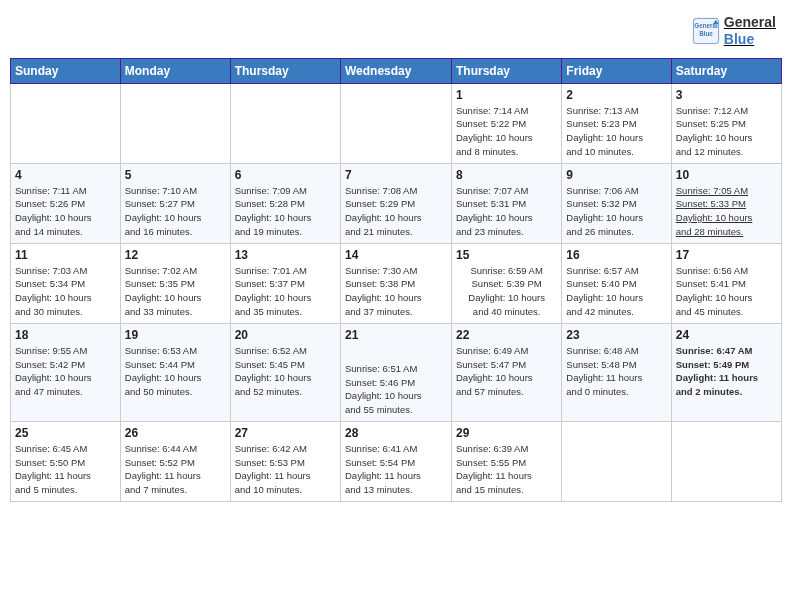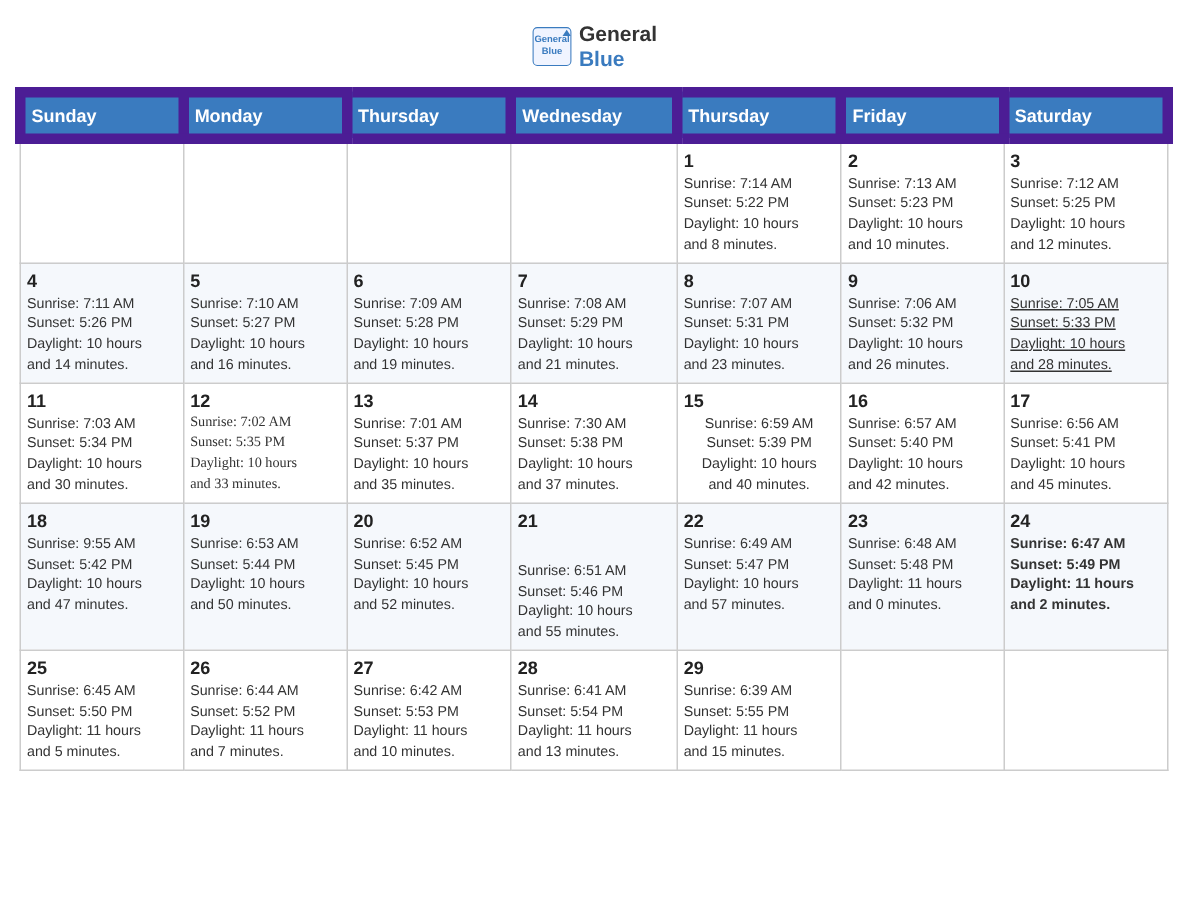--- a/index.html
+++ b/index.html
@@ -5,24 +5,25 @@
     * { box-sizing: border-box; margin: 0; padding: 0; }
     body {
       font-family: Arial, sans-serif;
       background: #fff;
       width: 792px;
       min-height: 612px;
       padding: 10px;
     }
     .header {
       display: flex;
-      justify-content: center;
+      justify-content: flex-end;
       align-items: flex-start;
       margin-bottom: 6px;
       padding: 4px 6px;
+      text-decoration: underline;
     }
     .logo-container {
       display: flex;
       align-items: center;
       gap: 4px;
     }
     .logo-icon {
       width: 28px;
       height: 28px;
     }
@@ -43,21 +44,21 @@
       border-collapse: collapse;
       border: 1px solid #ccc;
     }
     .calendar th {
       background-color: #3a7bbf;
       color: #fff;
       font-size: 12px;
       font-weight: bold;
       padding: 5px 4px;
       text-align: left;
-      border: 7px solid #4c1d95;
+      border: 1px solid #4c1d95;
     }
     .calendar td {
       vertical-align: top;
       border: 1px solid #ccc;
       padding: 4px 4px;
       width: 113px;
       min-height: 80px;
       font-size: 10px;
       color: #333;
       background: #fff;
@@ -202,21 +203,21 @@
       <tr>
         <td>
           <span class="day-number">11</span>
           <div class="day-info" style="white-space: pre-line;">Sunrise: 7:03 AM
 Sunset: 5:34 PM
 Daylight: 10 hours
 and 30 minutes.</div>
         </td>
         <td>
           <span class="day-number">12</span>
-          <div class="day-info" style="white-space: pre-line; font-family: Liberation Serif, serif;">Sunrise: 7:02 AM
+          <div class="day-info" style="white-space: pre-line;">Sunrise: 7:02 AM
 Sunset: 5:35 PM
 Daylight: 10 hours
 and 33 minutes.</div>
         </td>
         <td>
           <span class="day-number">13</span>
           <div class="day-info" style="white-space: pre-line;">Sunrise: 7:01 AM
 Sunset: 5:37 PM
 Daylight: 10 hours
 and 35 minutes.</div>

